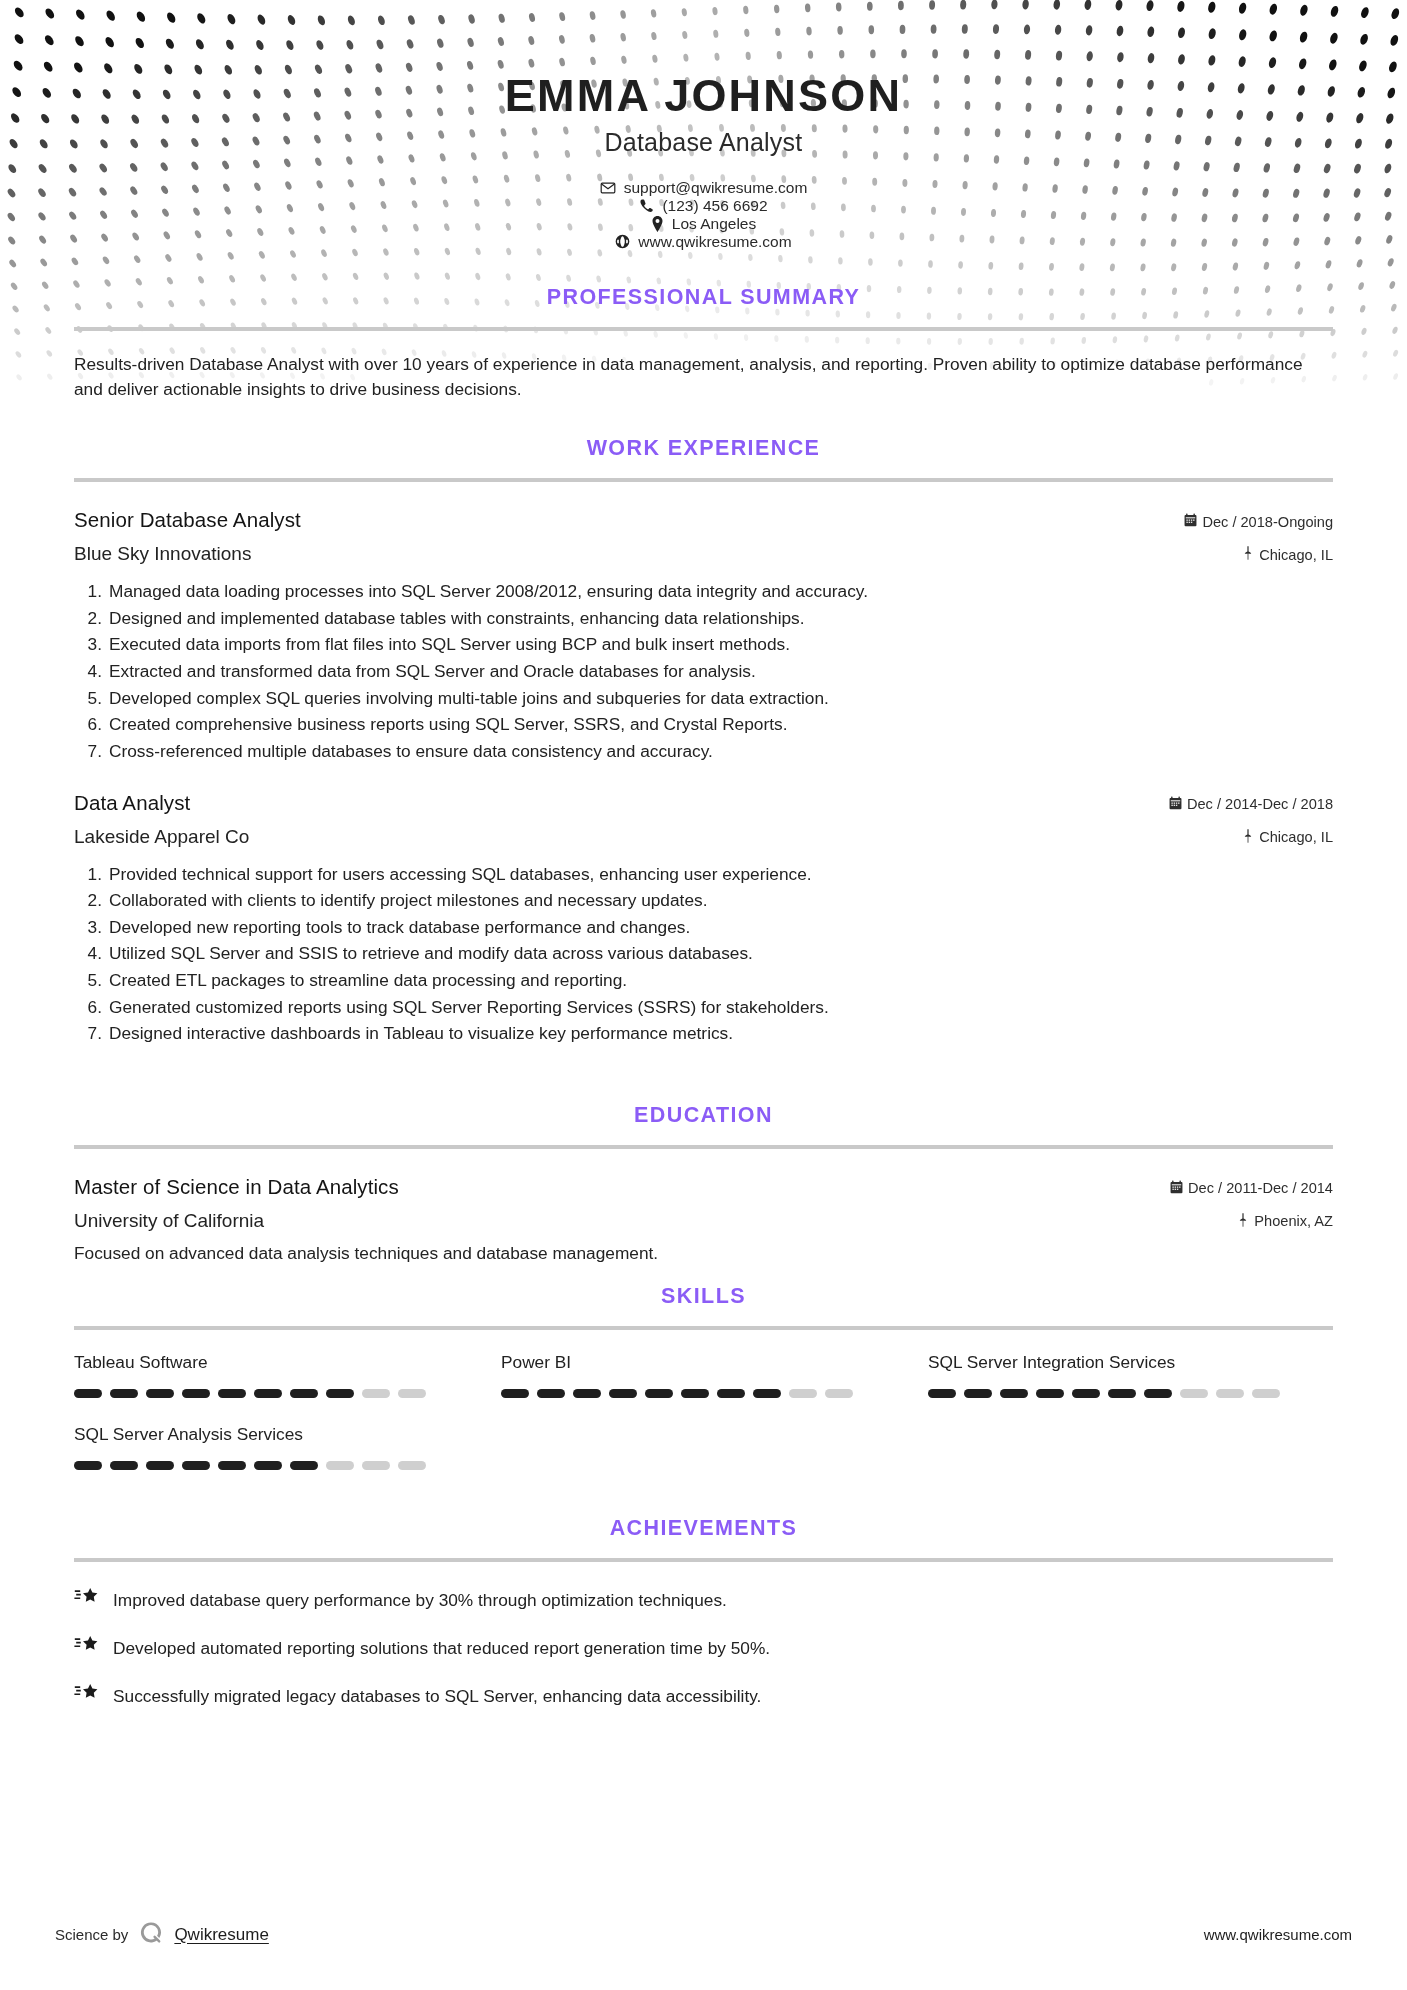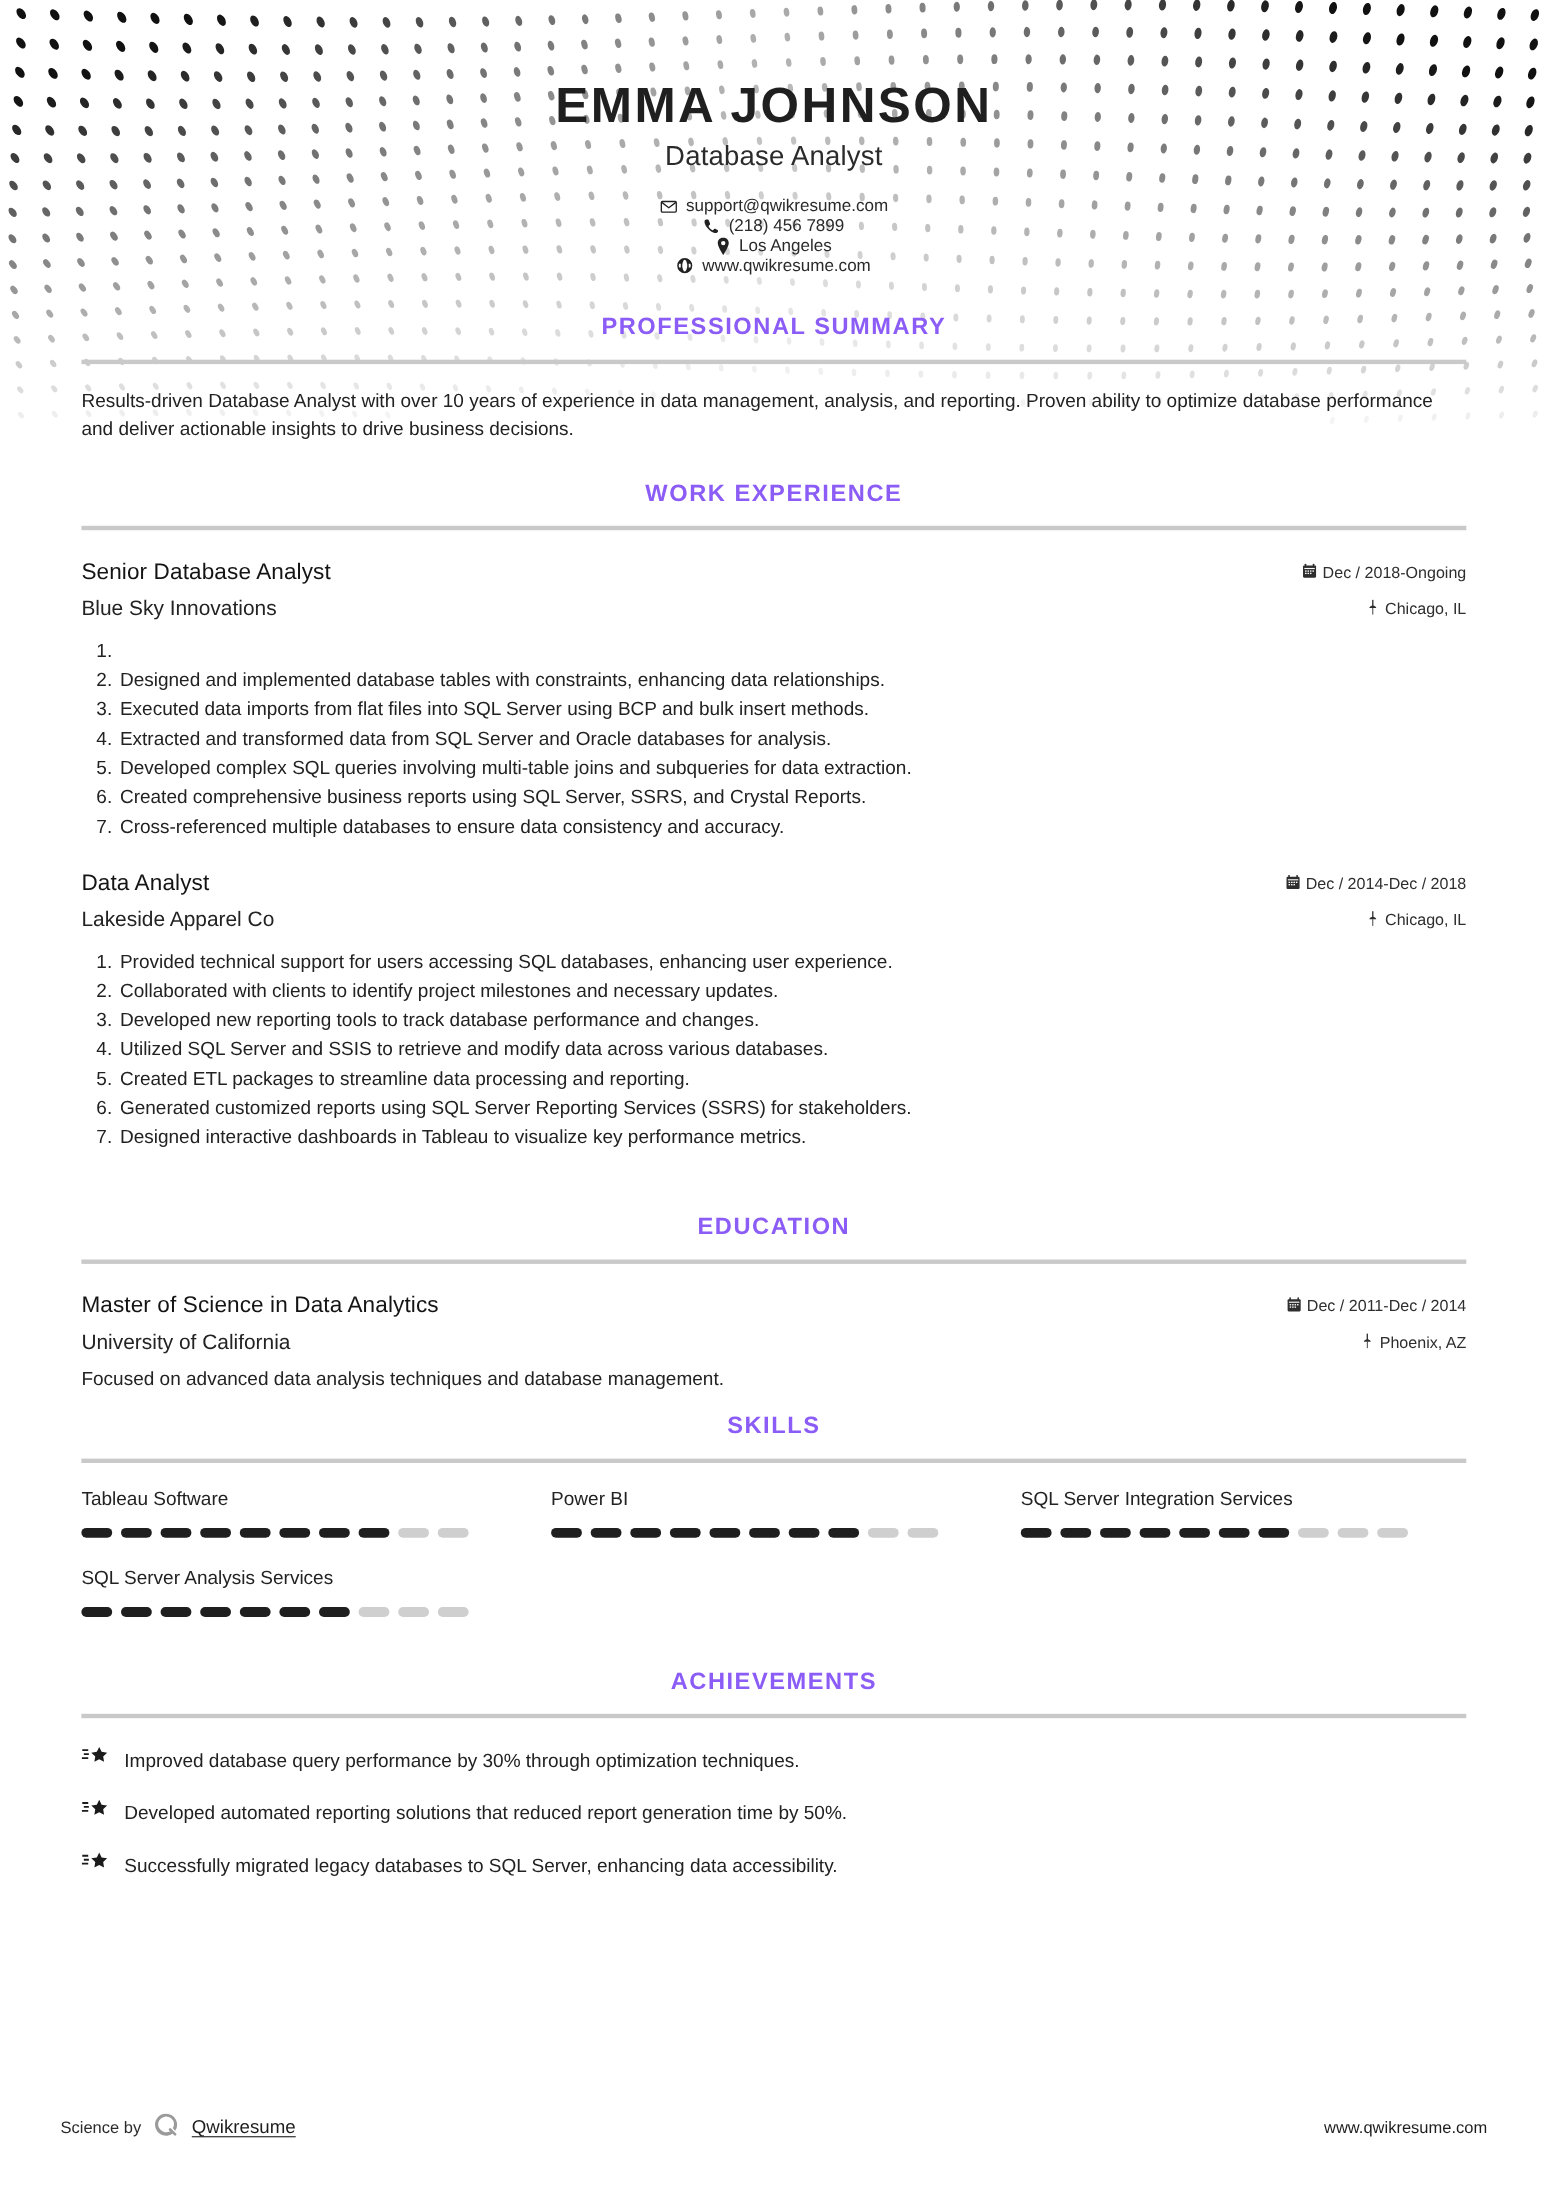--- a/index.html
+++ b/index.html
@@ -940,21 +940,21 @@
         </span>
         <span>support@qwikresume.com</span>
       </span>
 
       <span class="citem">
         <span>
           <svg width="15" height="15" viewBox="0 0 16 16" fill="#222">
             <path d="M3.2 1.6c-.5 0-1 .3-1.3.8-.5 1-.4 2.4.3 4 .7 1.6 1.9 3.2 3.3 4.6 1.4 1.4 3 2.6 4.6 3.3 1.6.7 3 .8 4-.3.4-.4.6-.9.6-1.3 0-.3-.2-.6-.5-.8l-2.1-1.2c-.4-.2-.9-.1-1.2.2l-.9 1c-.2.2-.5.3-.8.1a11 11 0 0 1-2.1-1.5 11 11 0 0 1-1.5-2.1c-.2-.3-.1-.6.1-.8l1-.9c.3-.3.4-.8.2-1.2L5.7 2.3c-.2-.3-.5-.5-.8-.6-.3-.1-.6-.1-.9-.1z"></path>
           </svg>
         </span>
-        <span>(218) 456 7899</span>
+        <span>(123) 456 6692</span>
       </span>
 
       <span class="citem">
         <span>
           <svg width="13" height="16" viewBox="0 0 12 16" fill="#222">
             <path d="M6 0C3.2 0 1 2.2 1 5c0 3.6 5 11 5 11s5-7.4 5-11c0-2.8-2.2-5-5-5zm0 7a2 2 0 1 1 0-4 2 2 0 0 1 0 4z"></path>
           </svg>
         </span>
         <span>Los Angeles</span>
       </span>
@@ -1008,20 +1008,21 @@
                 <span><svg width="12" height="14" viewBox="0 0 12 14" fill="#2e2e2e">
                     <path d="M5.4 0.3h1.2v5.1c1.4.4 2.4 1.3 2.6 2.3H2.8c.2-1 1.2-1.9 2.6-2.3V.3z"></path>
                     <rect x="5.6" y="7.6" width="0.8" height="6.1"></rect>
                   </svg></span>
                 <span>Chicago, IL</span>
               </div>
             </div>
             <ul class="bullets">
               <li>
                 <span class="bnum">1.</span>
+                <span>Managed data loading processes into SQL Server 2008/2012, ensuring data integrity and accuracy.</span>
               </li>
               <li>
                 <span class="bnum">2.</span>
                 <span>Designed and implemented database tables with constraints, enhancing data relationships.</span>
               </li>
               <li>
                 <span class="bnum">3.</span>
                 <span>Executed data imports from flat files into SQL Server using BCP and bulk insert methods.</span>
               </li>
               <li>

